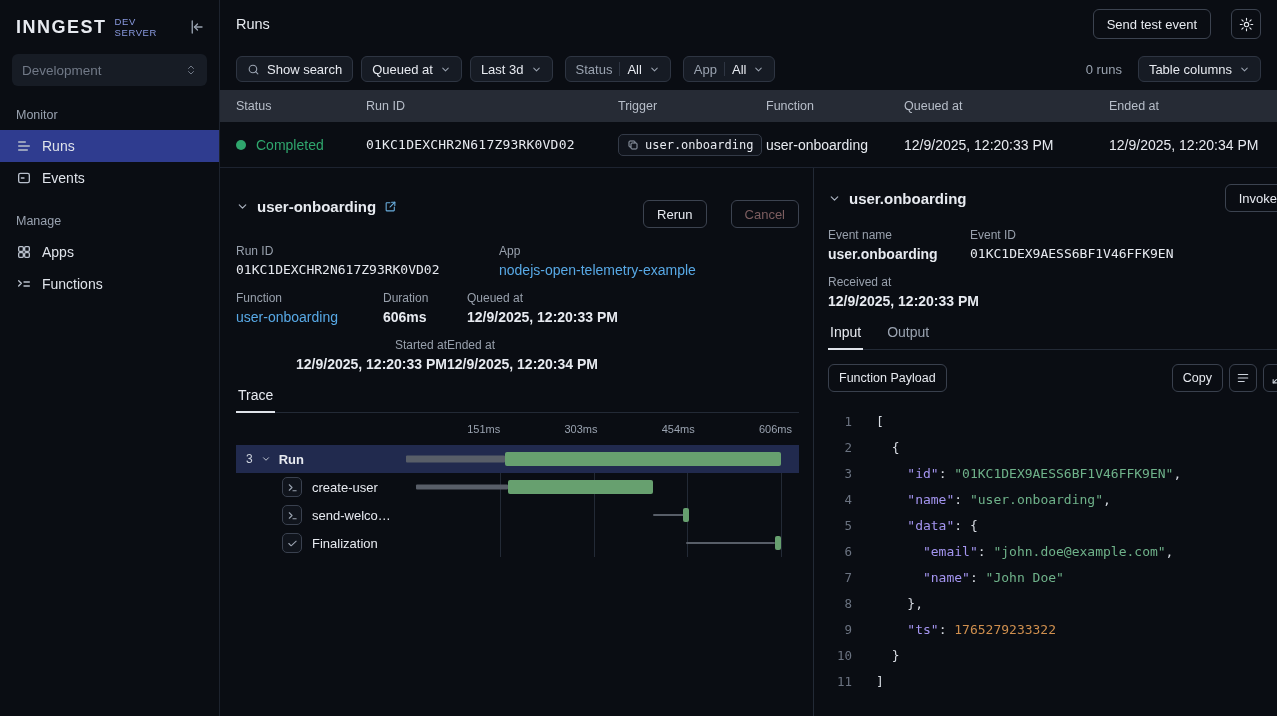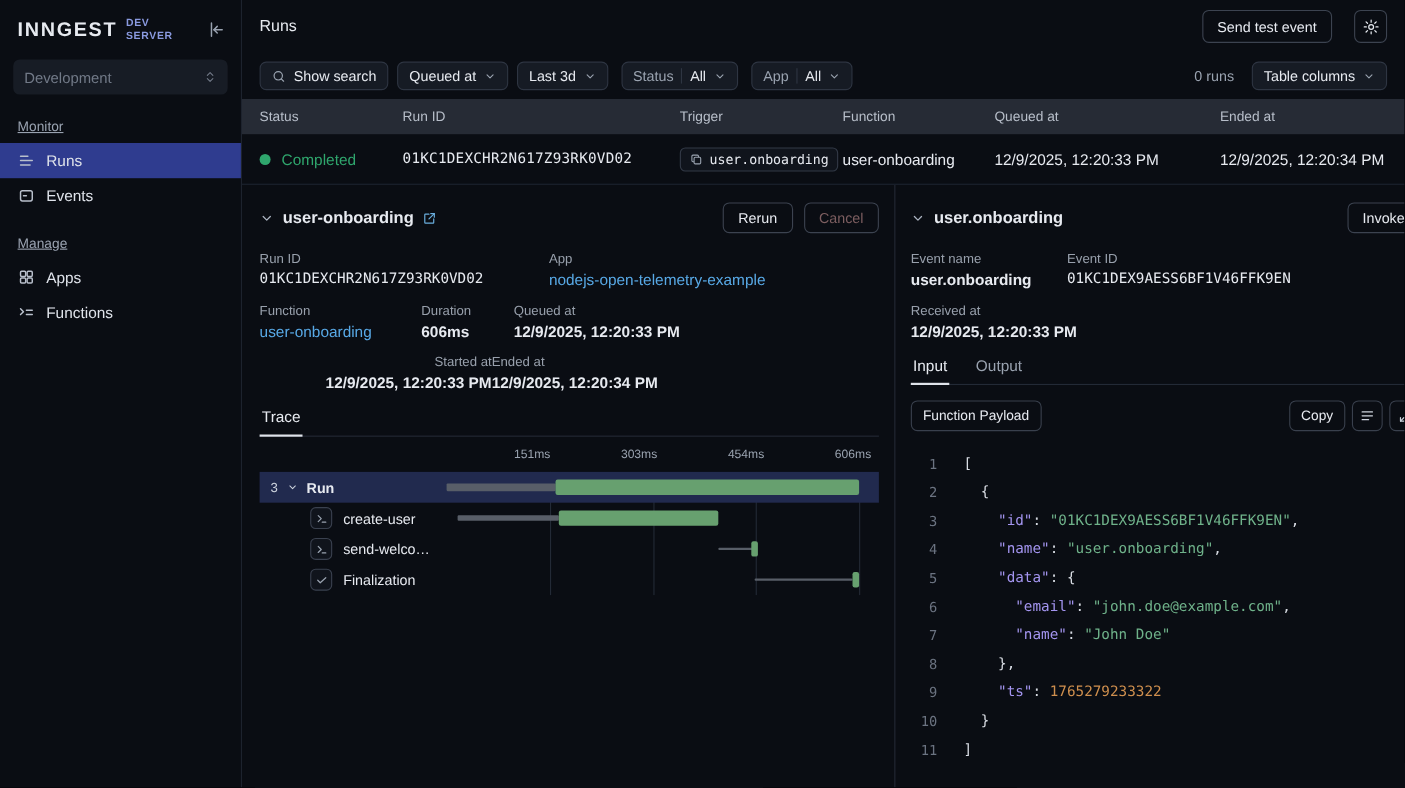--- a/index.html
+++ b/index.html
@@ -6,25 +6,25 @@
   *{box-sizing:border-box;}
   .app{position:relative;width:1277px;height:716px;background:#0a0d13;color:#e7eaf0;
        font-family:"Liberation Sans",sans-serif;display:flex;overflow:hidden;}
   svg{display:block;}
   button{font-family:inherit;}
 
   
   .sidebar{width:220px;flex:none;border-right:1px solid #1d232e;display:flex;flex-direction:column;}
   .logo-row{display:flex;align-items:center;gap:8px;padding:16px 14px 10px 16px;}
   .logo{font-weight:700;font-size:18px;letter-spacing:1.5px;}
-  .dev-badge{font-size:9.5px;font-weight:700;letter-spacing:.6px;color:var(--badge-blue,#8a9ae0);}
+  .dev-badge{font-size:9.5px;font-weight:400;letter-spacing:.6px;color:var(--badge-blue,#8a9ae0);}
   .collapse-btn{margin-left:auto;color:#99a2b0;cursor:pointer;}
   .env-select{margin:6px 12px 2px;height:32px;background:#171c25;border-radius:6px;display:flex;
               align-items:center;justify-content:space-between;padding:0 10px;color:#717987;font-size:13.5px;cursor:pointer;}
-  .section-label{padding:20px 16px 8px;font-size:12.5px;color:#99a2b0;text-decoration:underline;}
+  .section-label{padding:20px 16px 8px;font-size:12.5px;color:#99a2b0;}
   .nav-item{display:flex;align-items:center;gap:10px;height:32px;padding:0 16px;font-size:14px;color:#dfe3ea;cursor:pointer;}
   .nav-item svg{color:#b9c0cc;}
   .nav-item.active{background:var(--active-indigo,#2f3c8f);}
 
   
   .main{flex:1;display:flex;flex-direction:column;min-width:0;}
   .topbar{height:48px;flex:none;display:flex;align-items:center;padding:0 16px;}
   .page-title{font-size:14.5px;font-weight:500;}
   .topbar-actions{margin-left:auto;display:flex;gap:20px;}
   .btn{background:transparent;border:1px solid #3c4350;color:#e7eaf0;font-size:13px;border-radius:6px;
@@ -55,21 +55,21 @@
 
   
   .panels{flex:1;display:flex;min-height:0;}
   .run-panel{width:593px;flex:none;padding:12px 14px 0 16px;display:flex;flex-direction:column;}
   .event-panel{flex:1;min-width:0;border-left:1px solid #232a36;padding:12px 0 0 14px;display:flex;
                flex-direction:column;overflow:hidden;}
   .panel-header{display:flex;align-items:center;gap:8px;margin:4px 0 16px;}
   .panel-title{font-size:15px;font-weight:600;}
   .chev-btn{color:#aab2bf;cursor:pointer;}
   .ext-link{color:#6aaede;cursor:pointer;}
-  .panel-actions{margin-left:auto;display:flex;gap:10px;}
+  .panel-actions{margin-left:auto;display:flex;gap:24px;margin-top:16px;}
   .invoke-btn{margin-left:auto;margin-right:-14px;}
 
   .info-row{display:flex;margin-bottom:13px;}
   .field{display:flex;flex-direction:column;gap:4px;min-width:0;}
   .field-label{font-size:12px;color:#98a0ac;}
   .field-value{font-size:14px;font-weight:600;white-space:nowrap;}
   .field-value.mono-v{font-weight:400;font-size:13px;}
   .field-value.link{color:var(--link-blue,#58a9e6);font-weight:400;cursor:pointer;}
   .w-runid{width:263px;} .w-fn{width:147px;} .w-dur{width:84px;} .w-start{width:211px;text-align:right;} .w-evname{width:142px;}
 

